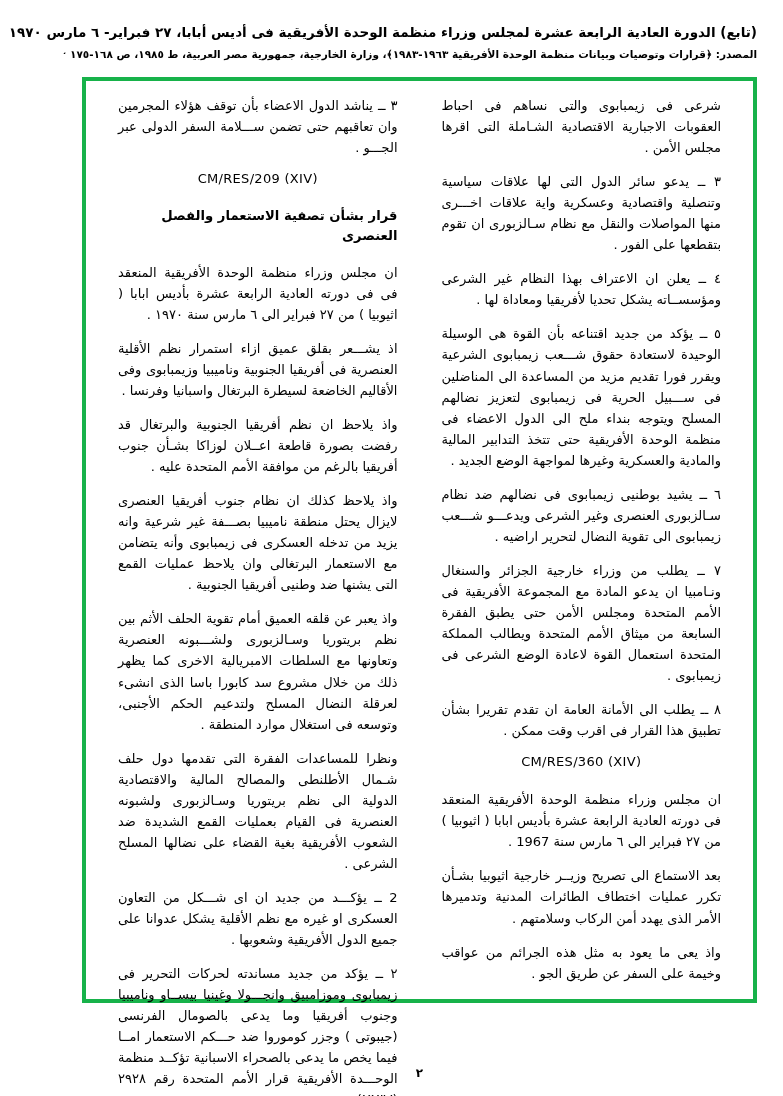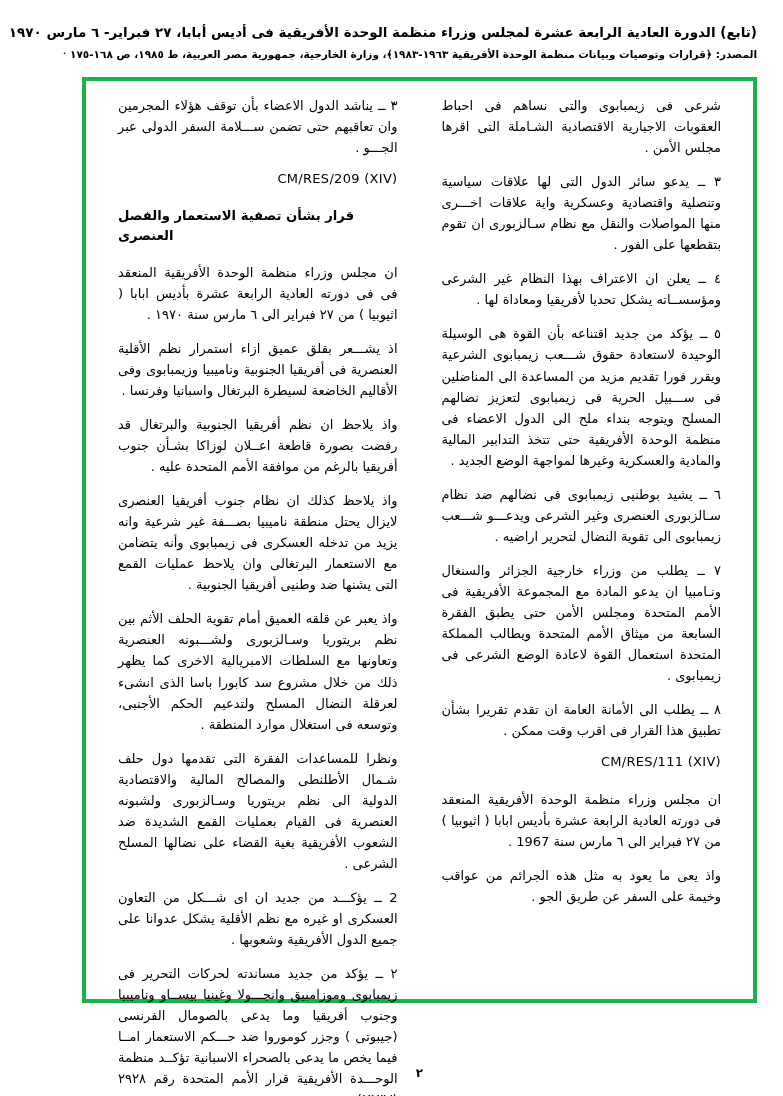--- a/index.html
+++ b/index.html
@@ -66,27 +66,27 @@
     margin: 0 0 13px 0;
     font-size: 13px;
     line-height: 1.62;
     text-align: justify;
     text-align-last: right;
   }
   .res-code {
     margin: 4px 0 20px 0;
     font-size: 13px;
     direction: ltr;
-    text-align: right;
+    text-align: center;
     letter-spacing: .3px;
   }
   .sub-title {
     font-size: 13.2px;
     font-weight: bold;
-    text-align: left;
+    text-align: right;
     margin: 10px 0 16px 0;
     line-height: 1.5;
   }
   .page-number {
     position: absolute;
     bottom: 16px;
     left: 0;
     right: 0;
     text-align: center;
     font-size: 12px;
@@ -107,22 +107,23 @@
     <div class="columns">
 
       <div class="col">
         <p>شرعى فى زيمبابوى والتى نساهم فى احباط العقوبات الاجبارية الاقتصادية الشـاملة التى اقرها مجلس الأمن .</p>
         <p>٣ ــ يدعو سائر الدول التى لها علاقات سياسية وتنصلية واقتصادية وعسكرية واية علاقات اخـــرى منها المواصلات والنقل مع نظام سـالزبورى ان تقوم بتقطعها على الفور .</p>
         <p>٤ ــ يعلن ان الاعتراف بهذا النظام غير الشرعى ومؤسســاته يشكل تحديا لأفريقيا ومعاداة لها .</p>
         <p>٥ ــ يؤكد من جديد اقتناعه بأن القوة هى الوسيلة الوحيدة لاستعادة حقوق شـــعب زيمبابوى الشرعية ويقرر فورا تقديم مزيد من المساعدة الى المناضلين فى ســـبيل الحرية فى زيمبابوى لتعزيز نضالهم المسلح ويتوجه بنداء ملح الى الدول الاعضاء فى منظمة الوحدة الأفريقية حتى تتخذ التدابير المالية والمادية والعسكرية وغيرها لمواجهة الوضع الجديد .</p>
         <p>٦ ــ يشيد بوطنيى زيمبابوى فى نضالهم ضد نظام سـالزبورى العنصرى وغير الشرعى ويدعـــو شـــعب زيمبابوى الى تقوية النضال لتحرير اراضيه .</p>
         <p>٧ ــ يطلب من وزراء خارجية الجزائر والسنغال ونـامبيا ان يدعو المادة مع المجموعة الأفريقية فى الأمم المتحدة ومجلس الأمن حتى يطبق الفقرة السابعة من ميثاق الأمم المتحدة ويطالب المملكة المتحدة استعمال القوة لاعادة الوضع الشرعى فى زيمبابوى .</p>
         <p>٨ ــ يطلب الى الأمانة العامة ان تقدم تقريرا بشأن تطبيق هذا القرار فى اقرب وقت ممكن .</p>
-        <div class="res-code">CM/RES/111  (XIV)</div>
+        <div class="res-code">CM/RES/360  (XIV)</div>
         <p>ان مجلس وزراء منظمة الوحدة الأفريقية المنعقد فى دورته العادية الرابعة عشرة بأديس ابابا ( اثيوبيا ) من ٢٧ فبراير الى ٦ مارس سنة 1967 .</p>
+        <p>بعد الاستماع الى تصريح وزيــر خارجية اثيوبيا بشـأن تكرر عمليات اختطاف الطائرات المدنية وتدميرها الأمر الذى يهدد أمن الركاب وسلامتهم .</p>
         <p>واذ يعى ما يعود به مثل هذه الجرائم من عواقب وخيمة على السفر عن طريق الجو .</p>
       </div>
 
       <div class="col">
         <p>٣ ــ يناشد الدول الاعضاء بأن توقف هؤلاء المجرمين وان تعاقبهم حتى تضمن ســـلامة السفر الدولى عبر الجـــو .</p>
         <div class="res-code">CM/RES/209  (XIV)</div>
         <div class="sub-title">قرار بشأن تصفية الاستعمار والفصل العنصرى</div>
         <p>ان مجلس وزراء منظمة الوحدة الأفريقية المنعقد فى فى دورته العادية الرابعة عشرة بأديس ابابا ( اثيوبيا ) من ٢٧ فبراير الى ٦ مارس سنة ١٩٧٠ .</p>
         <p>اذ يشـــعر بقلق عميق ازاء استمرار نظم الأقلية العنصرية فى أفريقيا الجنوبية وناميبيا وزيمبابوى وفى الأقاليم الخاضعة لسيطرة البرتغال واسبانيا وفرنسا .</p>
         <p>واذ يلاحظ ان نظم أفريقيا الجنوبية والبرتغال قد رفضت بصورة قاطعة اعــلان لوزاكا بشـأن جنوب أفريقيا بالرغم من موافقة الأمم المتحدة عليه .</p>

